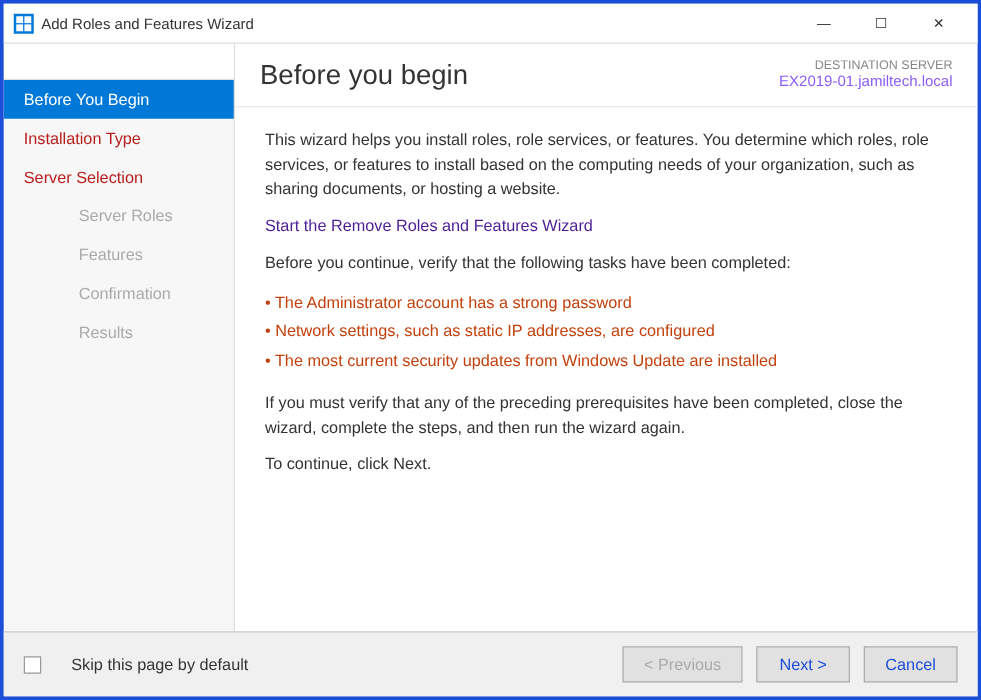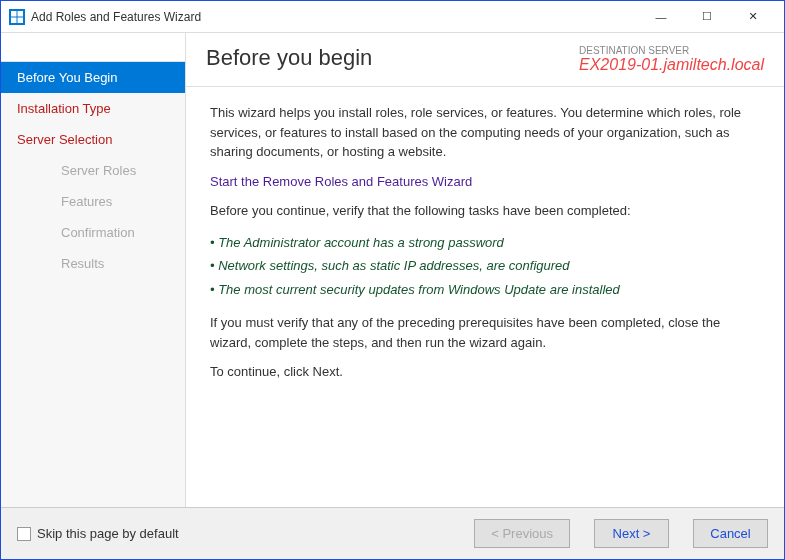--- a/index.html
+++ b/index.html
@@ -8,21 +8,21 @@
       font-size: 13px;
       background: #f0f0f0;
       width: 785px;
       height: 560px;
       overflow: hidden;
     }
     .window {
       width: 785px;
       height: 560px;
       background: #fff;
-      border: 1px solid #1d4ed8;
+      border: 3px solid #1d4ed8;
       display: flex;
       flex-direction: column;
     }
     .title-bar {
       background: #fff;
       height: 32px;
       display: flex;
       align-items: center;
       padding: 0 8px;
       border-bottom: 1px solid #ddd;
@@ -106,33 +106,32 @@
       justify-content: space-between;
       align-items: flex-start;
       background: #fff;
     }
     .main-header-title {
       font-size: 22px;
       font-weight: 300;
       color: #333;
     }
     .destination-server {
-      text-align: left;
+      text-align: right;
       font-size: 11px;
     }
     .destination-label {
       color: #888;
       text-transform: uppercase;
       font-size: 10px;
       display: block;
     }
     .destination-value {
-      color: #ef4444;
-      font-size: 16px;
-      font-style: italic;
+      color: #8b5cf6;
+      font-size: 12px;
     }
     .main-body {
       flex: 1;
       padding: 16px 24px;
       overflow-y: auto;
       background: #fff;
     }
     .main-body p {
       margin-bottom: 10px;
       line-height: 1.5;
@@ -142,57 +141,56 @@
       color: #4c1d95;
       text-decoration: none;
     }
     .bullet-list {
       margin: 8px 0 12px 0;
       padding: 0;
       list-style: none;
     }
     .bullet-list li {
       padding: 2px 0;
-      color: #14532d;
+      color: #c2410c;
       line-height: 1.5;
-      font-style: italic;
     }
     .bullet-list li::before {
       content: '• ';
     }
     .footer-bar {
       height: 52px;
       background: #f0f0f0;
       border-top: 1px solid #ccc;
       display: flex;
       align-items: center;
       padding: 0 16px;
       flex-shrink: 0;
     }
     .skip-checkbox-area {
       display: flex;
       align-items: flex-end;
-      gap: 6px;
+      gap: 24px;
       margin-right: auto;
     }
     .skip-checkbox {
       width: 14px;
       height: 14px;
       border: 1px solid #999;
       background: #fff;
       display: inline-block;
       flex-shrink: 0;
     }
     .skip-label {
       font-size: 13px;
       color: #333;
     }
     .footer-buttons {
       display: flex;
-      gap: 24px;
+      gap: 11px;
       justify-content: flex-end;
     }
     .btn {
       padding: 6px 16px;
       font-size: 13px;
       border: 1px solid #adadad;
       background: #e1e1e1;
       cursor: pointer;
       color: #1d4ed8;
       min-width: 75px;

